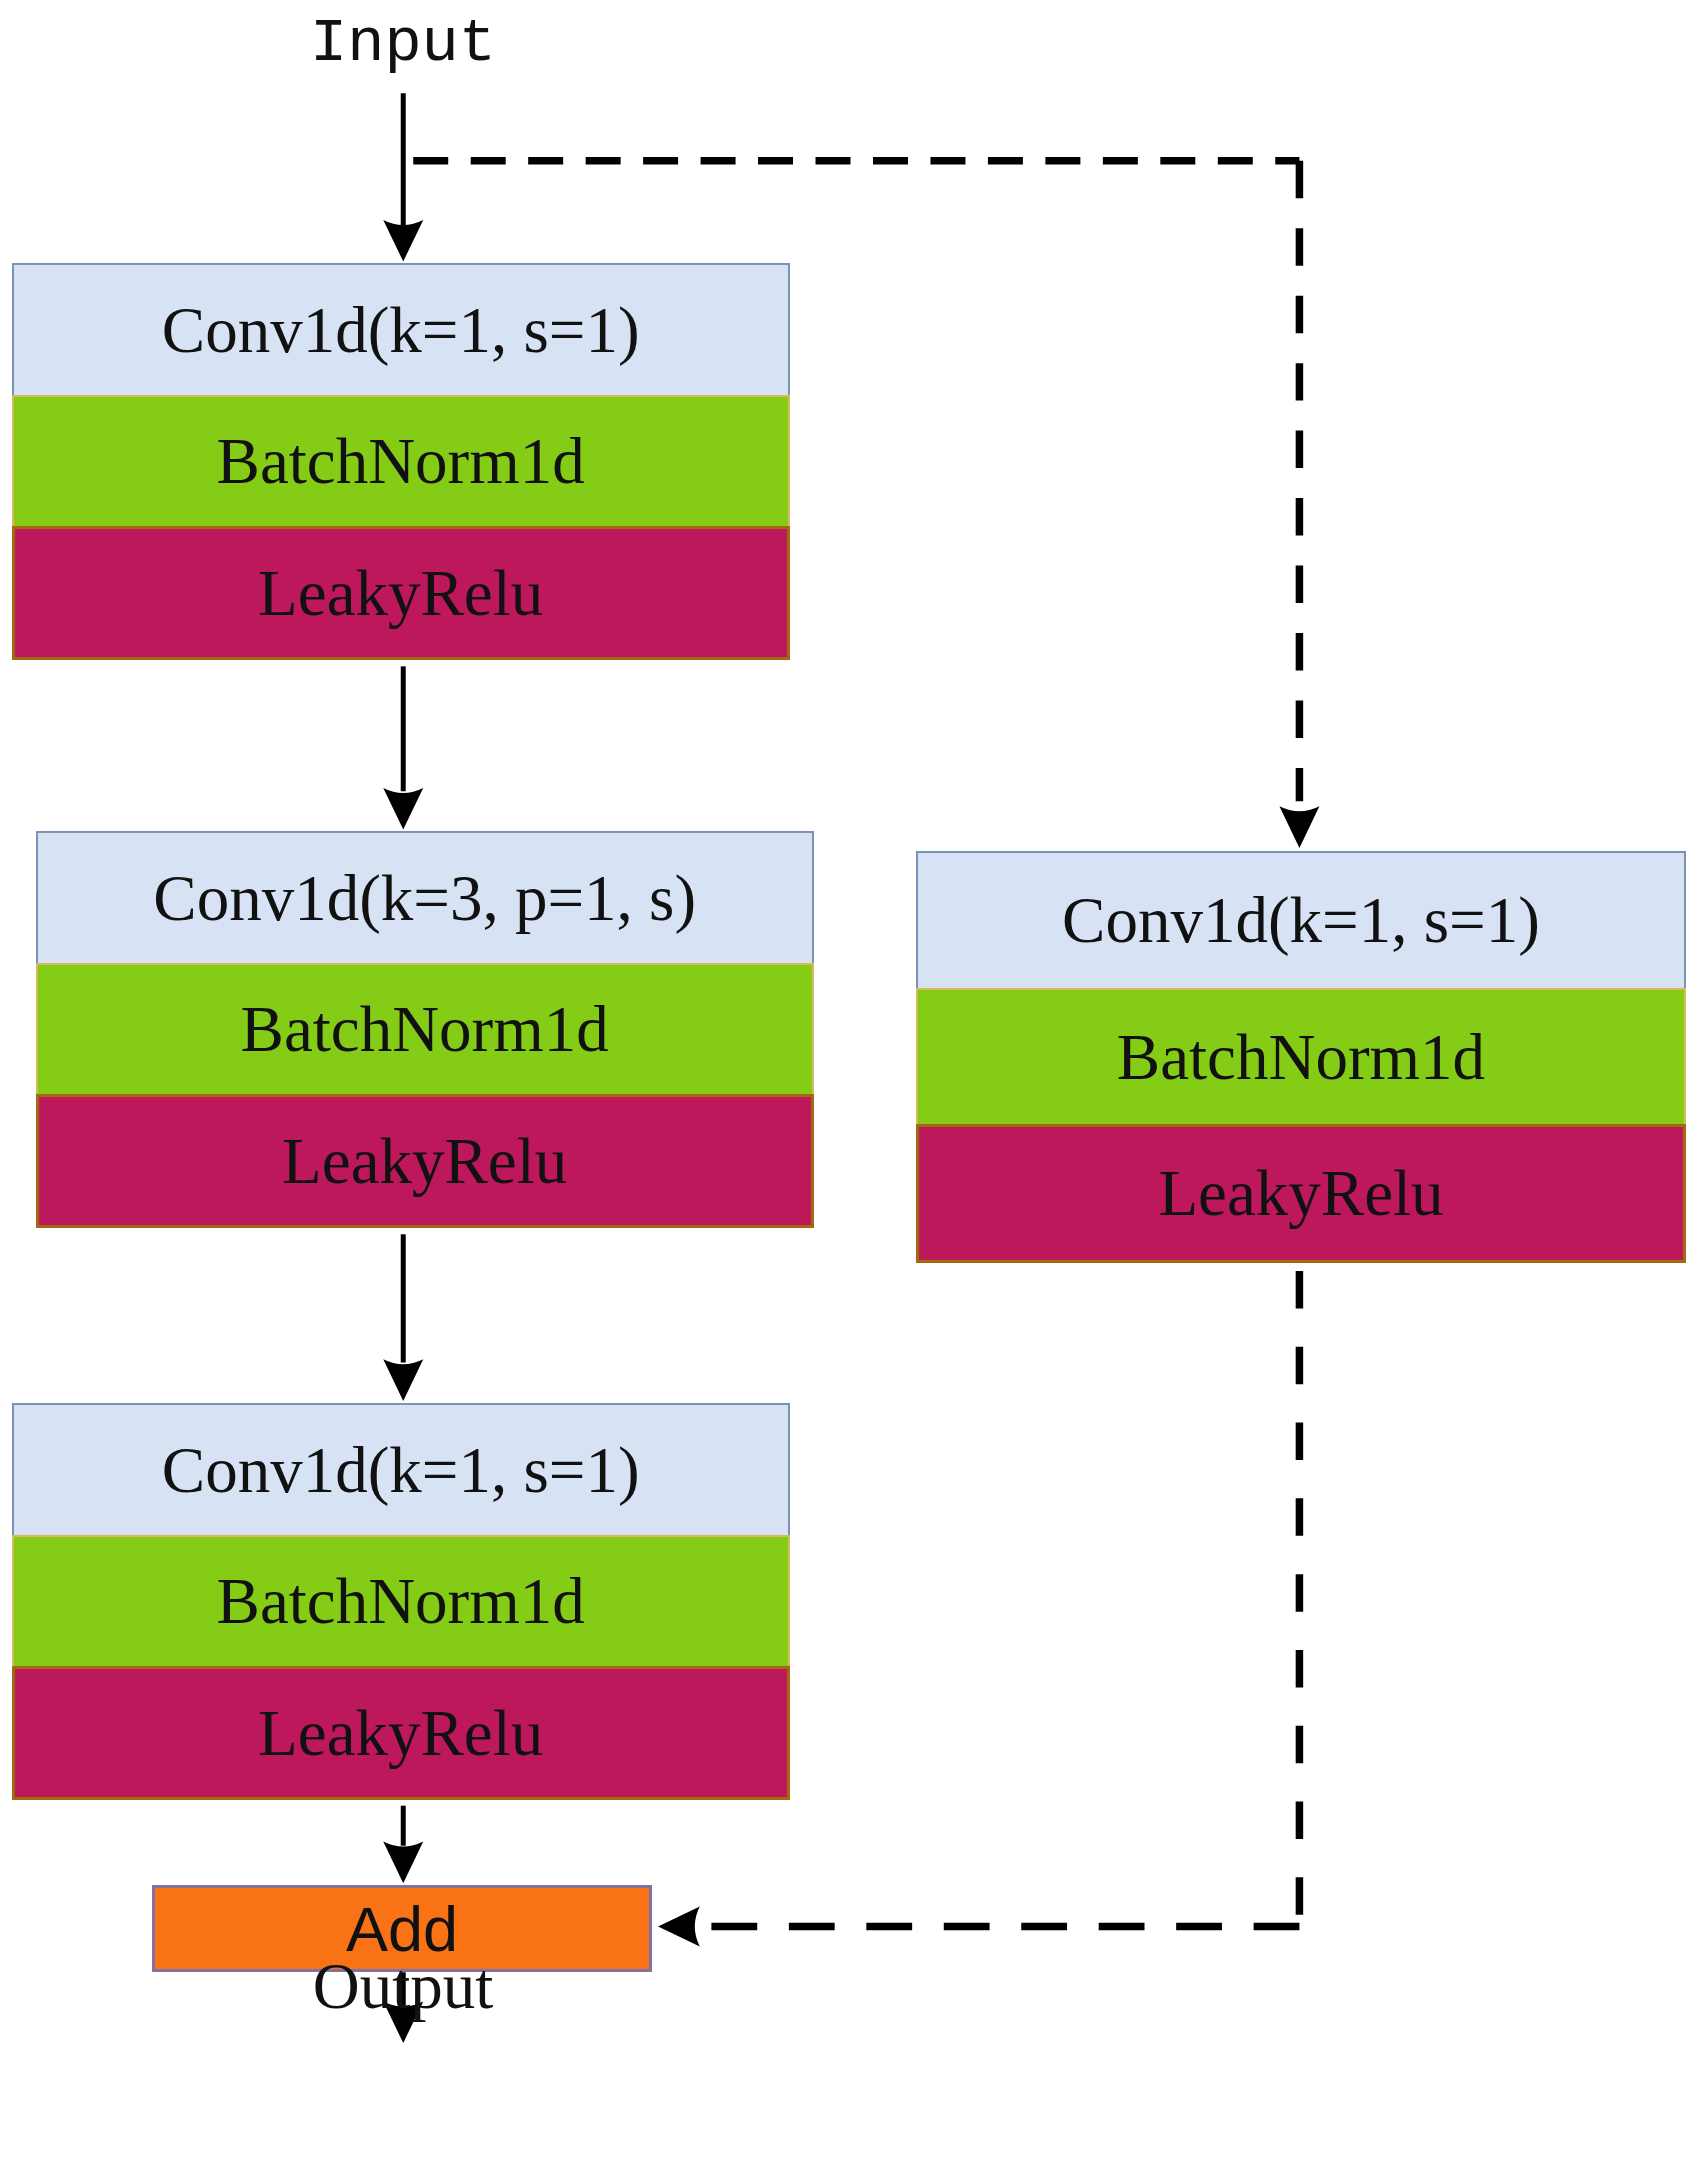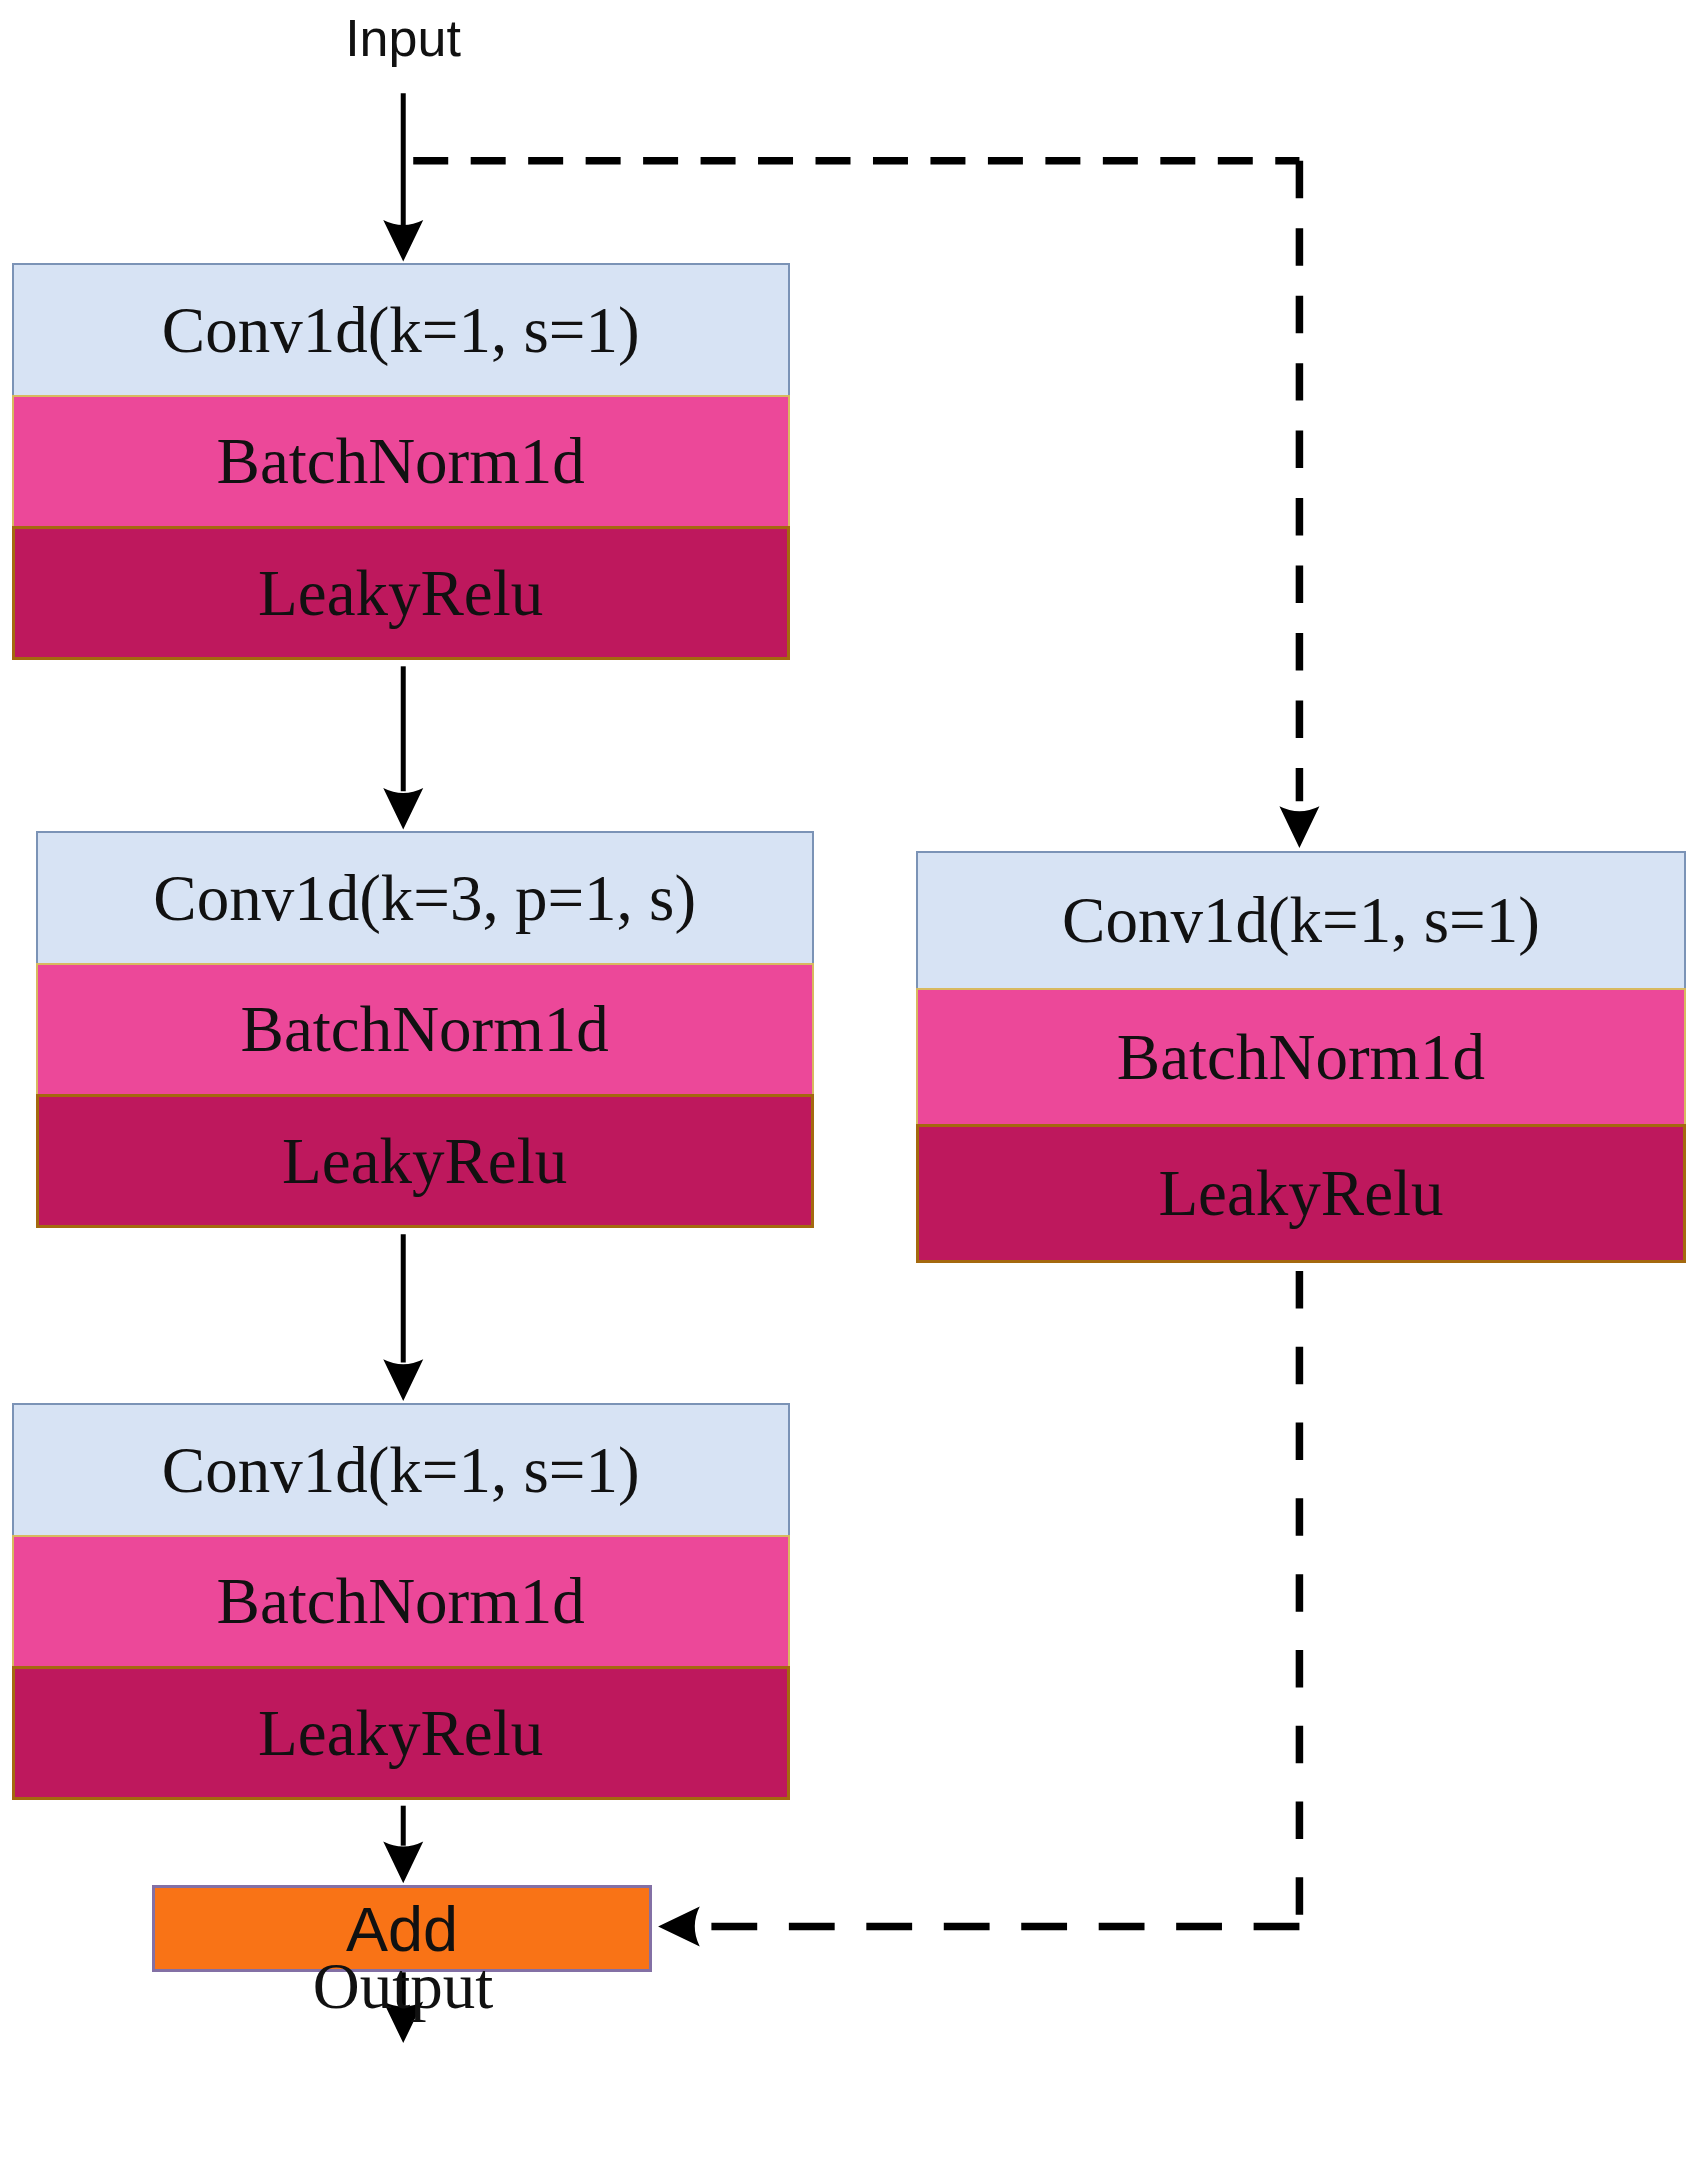--- a/index.html
+++ b/index.html
@@ -26,39 +26,39 @@
 
   .row{
     box-sizing:border-box;
     display:flex;align-items:center;justify-content:center;
     font-size:65px;
     line-height:1;
     letter-spacing:0;
   }
   .row + .row{margin-top:-2.5px;}
   .row.conv{background:#d7e3f4;border:2.5px solid #7b93b6;}
-  .row.batchnorm{background:#ec4899;border:2.5px solid #d8b95f;}
+  .row.batchnorm{background:#84cc16;border:2.5px solid #d8b95f;}
   .row.activation{background:#be185d;border:3.3px solid #a4690f;}
 
   
   .addbox{
     position:absolute;left:152px;top:1885px;width:500px;height:87px;
     box-sizing:border-box;
     background:#f97316;border:3.3px solid #8370a5;
     display:flex;align-items:center;justify-content:center;
     font-family:"Liberation Sans", sans-serif;
     font-size:63px;
   }
 
   
   .freelabel{position:absolute;text-align:center;white-space:nowrap;}
   .input-label{
     left:195px;top:8.3px;width:416px;
-    font-family:Liberation Sans, sans-serif;
-    font-size:52px;
+    font-family:Liberation Mono, monospace;
+    font-size:62px;
   }
   .output-label{
     left:195px;top:1949px;width:416px;
     font-family:"Liberation Serif", serif;
     font-size:65px;
   }
 </style>
 </head>
 <body>
 

